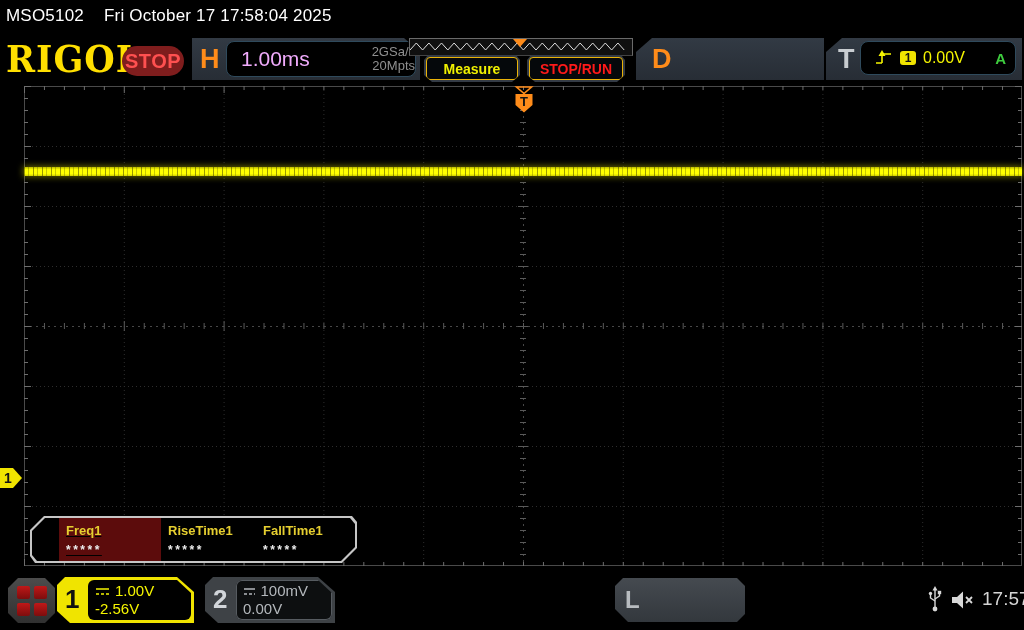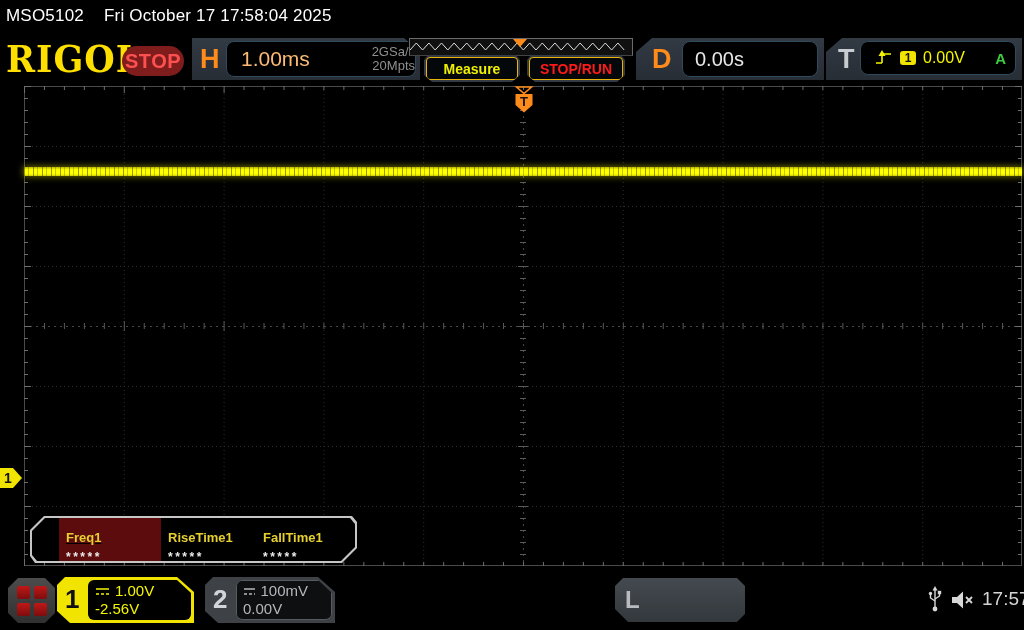--- a/index.html
+++ b/index.html
@@ -19,21 +19,21 @@
         color:#ff5050;font-weight:bold;font-size:20px;letter-spacing:.5px;}
   .slab{background:linear-gradient(180deg,#323a44,#272d35);height:42px;top:38px;}
   .slab-h{left:192px;width:228px;clip-path:polygon(0 0,calc(100% - 16px) 0,100% 14px,100% 100%,0 100%);}
   .slab-d{left:636px;width:188px;clip-path:polygon(16px 0,100% 0,100% 100%,0 100%,0 14px);}
   .slab-t{left:826px;width:196px;clip-path:polygon(16px 0,100% 0,100% 100%,0 100%,0 14px);}
   .glabel{font-size:27px;font-weight:bold;line-height:42px;}
   .orange{color:#ff8c1a;}
   .gray-letter{color:#c8ccd0;}
   .valuebox{position:absolute;background:#000;border:1px solid #2f4a5c;border-radius:8px;top:3px;height:34px;}
   .h-box{left:34px;width:188px;display:flex;align-items:center;}
-  .timebase{color:#fdba74;font-size:21px;margin-left:14px;flex:0 0 auto;}
+  .timebase{color:#f0abfc;font-size:21px;margin-left:14px;flex:0 0 auto;}
   .srate{margin-left:auto;margin-right:0;text-align:right;color:#909090;font-size:13px;line-height:14px;}
   .d-box{left:46px;width:134px;display:flex;align-items:center;}
   .d-box span{color:#e8e8e8;font-size:20px;margin-left:12px;}
   .t-box{left:34px;width:156px;display:flex;align-items:center;gap:7px;padding-left:14px;box-sizing:border-box;}
   .t-level{color:#f5f500;font-size:16px;}
   .t-src{background:#f0e400;color:#111;font-weight:bold;font-size:12px;border-radius:3px;
          width:16px;height:14px;display:flex;align-items:center;justify-content:center;}
   .t-mode{color:#3ecc3e;font-size:15px;font-weight:bold;margin-left:auto;margin-right:9px;}
 
   .preview{left:409px;top:38px;width:222px;height:16px;background:#101010;
@@ -56,21 +56,21 @@
        linear-gradient(180deg,#b9b900,#ffff00 30%,#ffff00 75%,#cfcf00);
      box-shadow:0 0 6px 1px rgba(255,255,0,.4);}
 
   
   .meas-outer{left:30px;top:516px;width:327px;height:47px;background:#c6c6c6;
      clip-path:polygon(14px 0,calc(100% - 5px) 0,100% 6px,100% calc(100% - 15px),calc(100% - 15px) 100%,5px 100%,0 calc(100% - 7px),0 14px);}
   .meas-inner{position:absolute;left:2px;top:2px;right:2px;bottom:2px;background:#000;
      clip-path:polygon(13px 0,calc(100% - 5px) 0,100% 6px,100% calc(100% - 14px),calc(100% - 14px) 100%,5px 100%,0 calc(100% - 6px),0 13px);
      display:flex;}
   .meas-spacer{width:27px;}
-  .meas-cell{width:95px;padding:12px 0 0 7px;box-sizing:border-box;text-decoration:underline;}
+  .meas-cell{width:95px;padding:5px 0 0 7px;box-sizing:border-box;text-decoration:underline;}
   .meas-cell.sel{width:102px;background:#5c0c0c;}
   .meas-label{color:#e6cf30;font-size:13px;font-weight:bold;}
   .meas-value{color:#ececec;font-size:12px;font-weight:bold;letter-spacing:2.5px;margin-top:5px;}
 
   
   .menu-btn{left:8px;top:578px;width:47px;height:45px;background:linear-gradient(180deg,#4c4c4c,#303030);
      clip-path:polygon(10px 0,calc(100% - 10px) 0,100% 10px,100% calc(100% - 10px),calc(100% - 10px) 100%,10px 100%,0 calc(100% - 10px),0 10px);
      display:grid;grid-template-columns:13px 13px;grid-template-rows:13px 13px;gap:4px;place-content:center;}
   .menu-sq{background:linear-gradient(180deg,#c01818,#7d0d0d);border-radius:2px;}
 
@@ -133,23 +133,20 @@
 
 <div class="abs btn-outer measure-wrap">
   <div class="btn-inner">Measure</div>
 </div>
 <div class="abs btn-outer stoprun-wrap">
   <div class="btn-inner">STOP/RUN</div>
 </div>
 
 <div class="abs slab slab-d">
   <span class="glabel orange" style="position:absolute;left:16px;">D</span>
-  <div class="valuebox d-box">
-    <span>0.00s</span>
-  </div>
 </div>
 
 <div class="abs slab slab-t">
   <span class="glabel gray-letter" style="position:absolute;left:12px;">T</span>
   <div class="valuebox t-box">
     <svg width="18" height="16">
       <path d="M1 13 H7 M7 13 V4 M7 4 H16" stroke="#f5f500" stroke-width="1.6" fill="none"></path>
       <path d="M7 0 L3.5 6 L10.5 6 Z" fill="#f5f500"></path>
     </svg>
     <span class="t-src">1</span>

